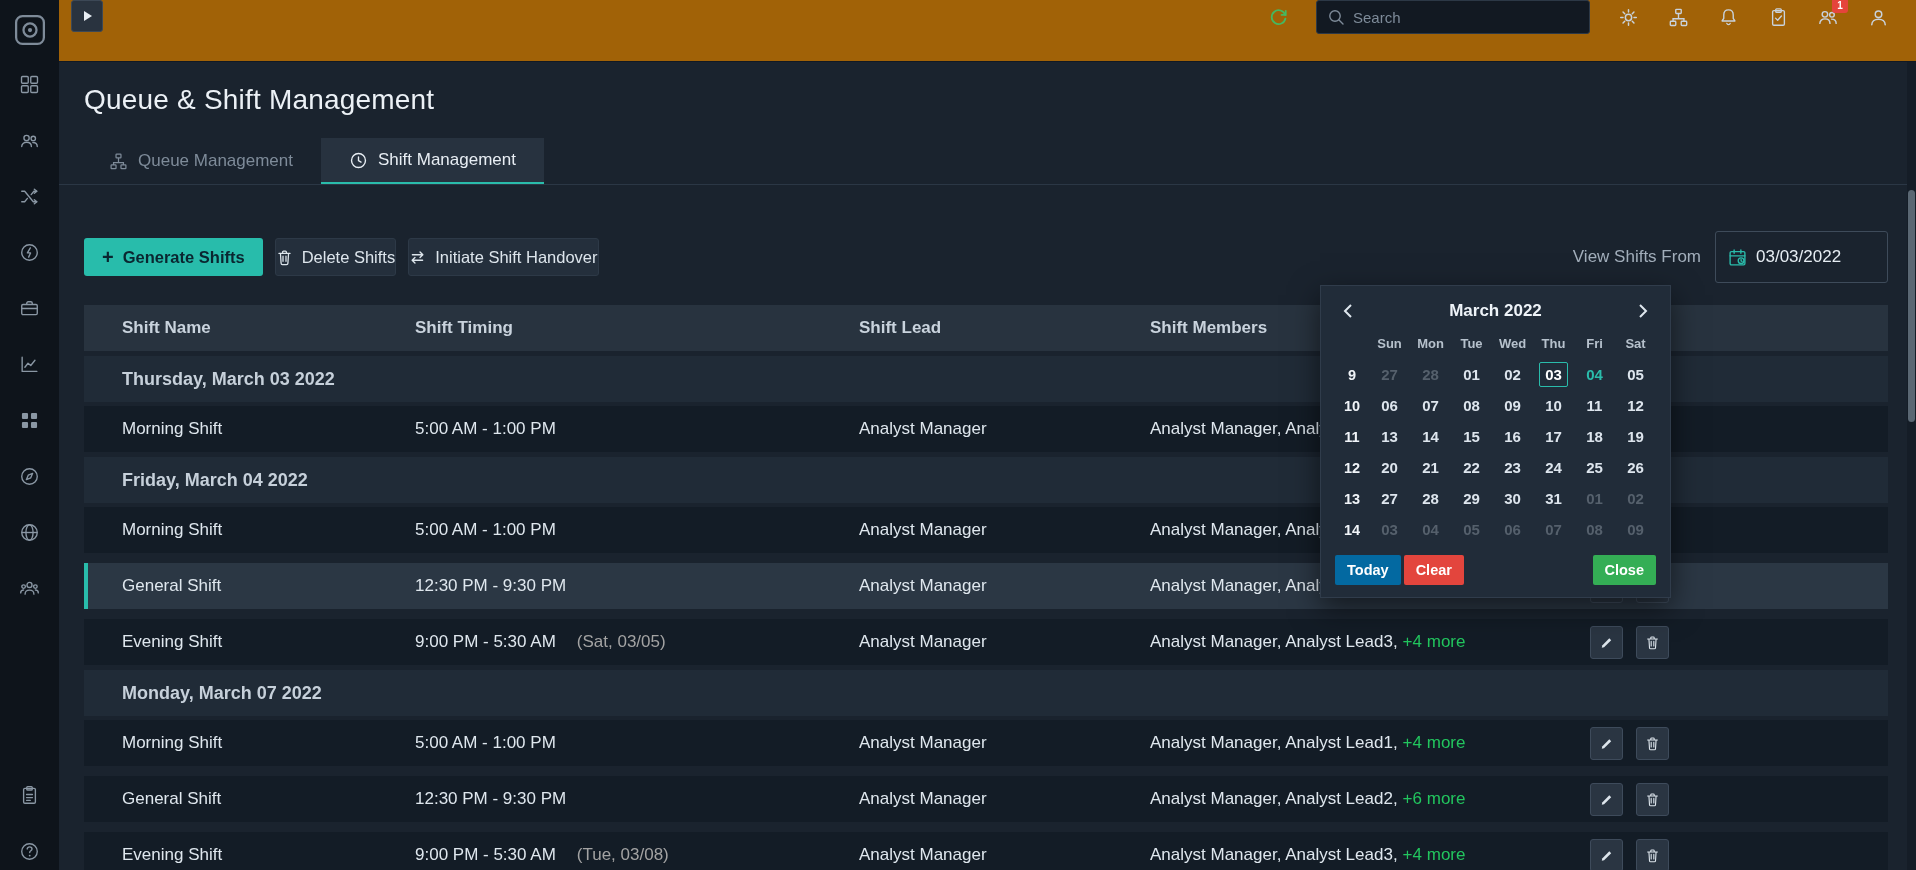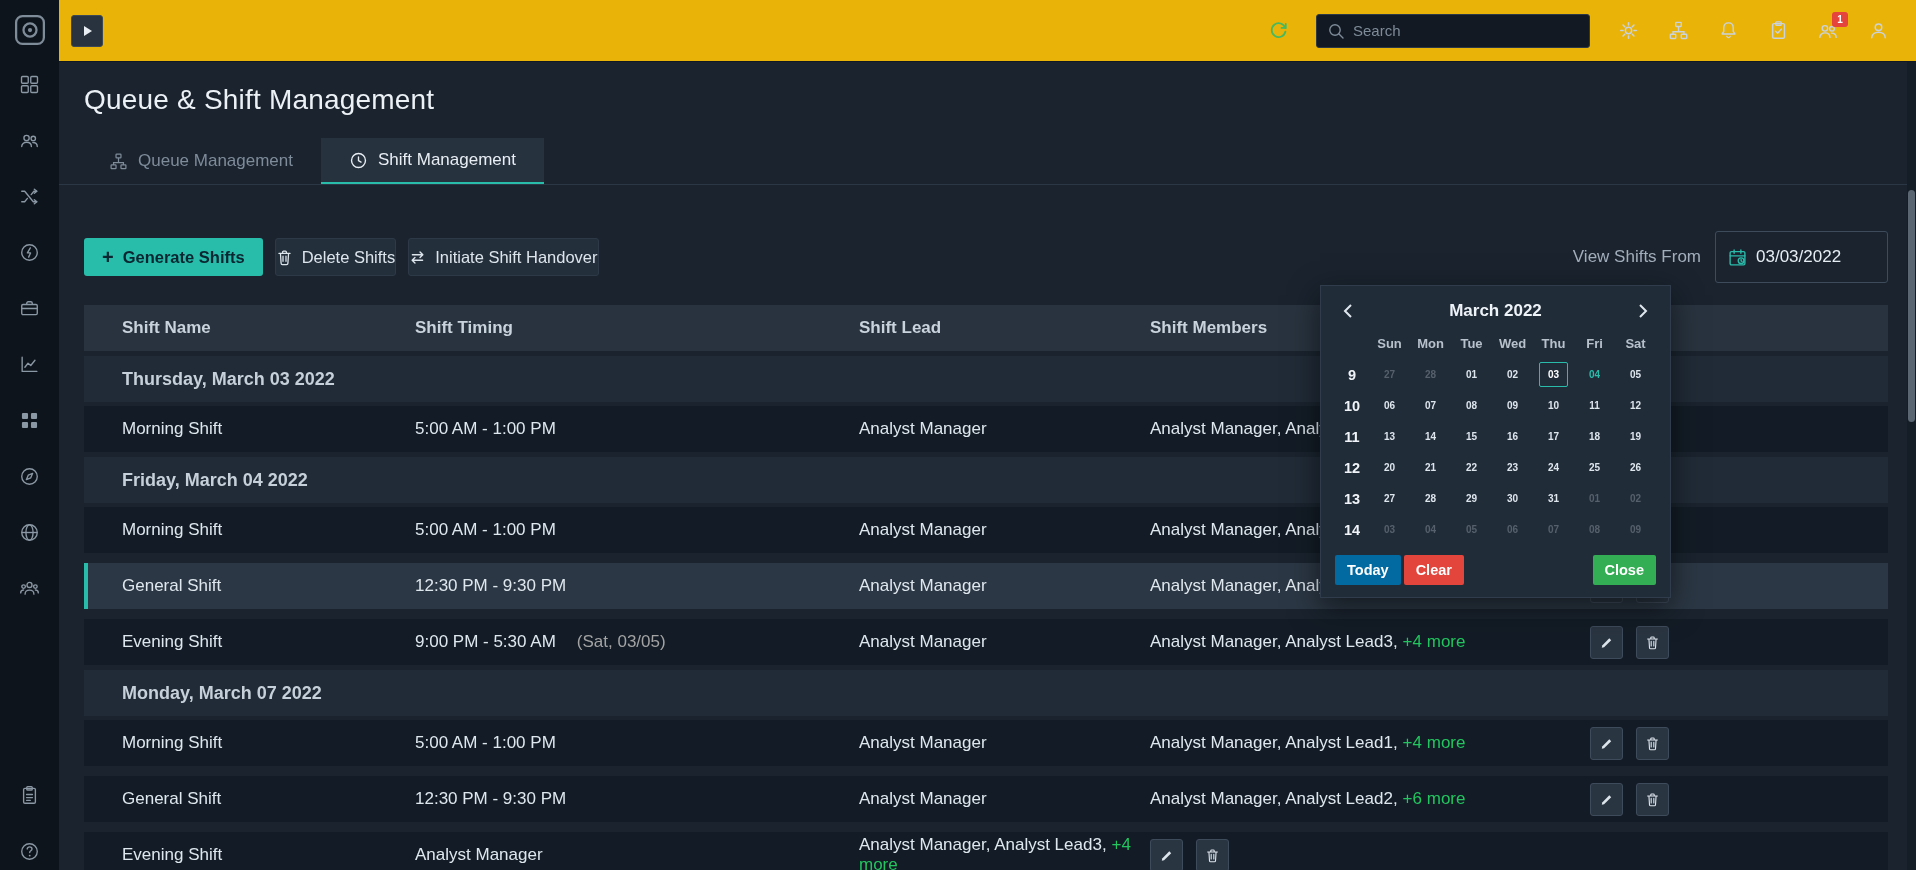--- a/index.html
+++ b/index.html
@@ -9,22 +9,22 @@
 
   
   .sidebar { position:absolute; left:0; top:0; width:59px; height:100%; background:#0e141b;
              display:flex; flex-direction:column; align-items:center; z-index:30; }
   .logo { margin-top:13px; color:#7e8b99; }
   .side-nav { margin-top:26px; display:flex; flex-direction:column; gap:34px; }
   .side-bottom { margin-top:auto; margin-bottom:8px; display:flex; flex-direction:column; gap:34px; }
   .side-icon { width:22px; height:22px; color:#8a97a4; display:flex; align-items:center; justify-content:center; cursor:pointer; }
 
   
-  .topbar { position:absolute; left:59px; top:0; right:0; height:62px; background:#eab308;
-            display:flex; align-items:center; padding:0 26px 0 12px; border-bottom:1px solid #121923; }
+  .topbar { position:absolute; left:59px; top:0; right:0; height:62px; background:#a16207;
+            display:flex; align-items:flex-start; padding:0 26px 0 12px; border-bottom:1px solid #121923; }
   .collapse-btn { width:32px; height:32px; background:#29333f; border:1px solid #3c4856; border-radius:3px;
                   display:flex; align-items:center; justify-content:center; cursor:pointer; }
   .topbar-right { margin-left:auto; display:flex; align-items:center; gap:26px; }
   .tb-icon { width:24px; height:24px; color:#c9d3de; display:flex; align-items:center; justify-content:center;
              position:relative; cursor:pointer; }
   .tb-icon.sync { color:#45b860; }
   .search-box { width:274px; height:34px; background:#121922; border:1px solid #2c3846; border-radius:3px;
                 display:flex; align-items:center; padding:0 10px; gap:8px; color:#7e8b99; }
   .search-box input { flex:1; background:transparent; border:none; outline:none; color:#cfd8e2; font-size:15px; }
   .search-box input::placeholder { color:#7e8b99; }
@@ -72,21 +72,21 @@
   .calendar-pop { position:absolute; left:1320px; top:285px; width:351px; background:#212c39;
                   border:1px solid #303c4b; box-shadow:0 10px 28px rgba(0,0,0,.55); z-index:50; padding:8px 14px 12px; }
   .cal-head { display:flex; align-items:center; height:34px; }
   .cal-nav { width:26px; height:26px; background:none; border:none; color:#dfe7ee; cursor:pointer;
              display:flex; align-items:center; justify-content:center; }
   .cal-month { flex:1; text-align:center; font-weight:700; font-size:17px; color:#eef3f8; }
   .cal-grid { display:grid; grid-template-columns:34px repeat(7,41px); }
   .cal-grid > div { height:31px; display:flex; align-items:center; justify-content:center; }
   .cal-dow { font-size:13px; font-weight:700; color:#b6c1cc; }
   .cal-weeknum { font-size:14.5px; font-weight:700; color:#f0f4f8; }
-  .cal-day { font-size:10px; font-weight:600; color:#dde5ed; cursor:pointer; }
+  .cal-day { font-size:15px; font-weight:600; color:#dde5ed; cursor:pointer; }
   .cal-day.muted { color:#55606c; }
   .cal-day.accent { color:#2abcab; }
   .cal-day.selected { height:25px; margin:3px 6px; border:1.5px solid #2abcab; border-radius:2px; color:#fff; }
   .cal-foot { display:flex; align-items:center; margin-top:10px; gap:3px; }
   .cal-btn { height:30px; border:none; border-radius:2px; color:#fff; font-weight:700; font-size:14.5px;
              padding:0 12px; cursor:pointer; font-family:inherit; }
   .cal-btn.today { background:#0369a1; }
   .cal-btn.clear { background:#e3453d; }
   .cal-btn.close { background:#34ae55; margin-left:auto; }
 
@@ -458,20 +458,21 @@
           <button class="icon-btn">
               <svg width="15" height="15" viewBox="0 0 16 16" fill="none" stroke="currentColor" stroke-width="1.2" stroke-linecap="round">
                 <path d="M2.8 4.2h10.4M6.2 4V3c0-.5.4-.9.9-.9h1.8c.5 0 .9.4.9.9v1M4.2 4.4l.6 9.1c0 .7.6 1.2 1.3 1.2h3.8c.7 0 1.3-.5 1.3-1.2l.6-9.1M6.6 6.8v4.8M9.4 6.8v4.8"></path>
               </svg>
             </button>
         </div>
       </div>
 
       <div class="data-row row-grid">
         <div class="cell">Evening Shift</div>
+        <div class="cell"><span>9:00 PM - 5:30 AM</span><span class="note">(Tue, 03/08)</span></div>
         <div class="cell">Analyst Manager</div>
         <div class="cell members"><span>Analyst Manager, Analyst Lead3,</span><span class="more">+4 more</span></div>
         <div class="cell actions">
           <button class="icon-btn">
               <svg width="15" height="15" viewBox="0 0 16 16">
                 <path d="M3 13.5l.4-2.4L11 3.5l2 2L5.4 13.1 3 13.5z" fill="currentColor"></path>
               </svg>
             </button>
           <button class="icon-btn">
               <svg width="15" height="15" viewBox="0 0 16 16" fill="none" stroke="currentColor" stroke-width="1.2" stroke-linecap="round">

